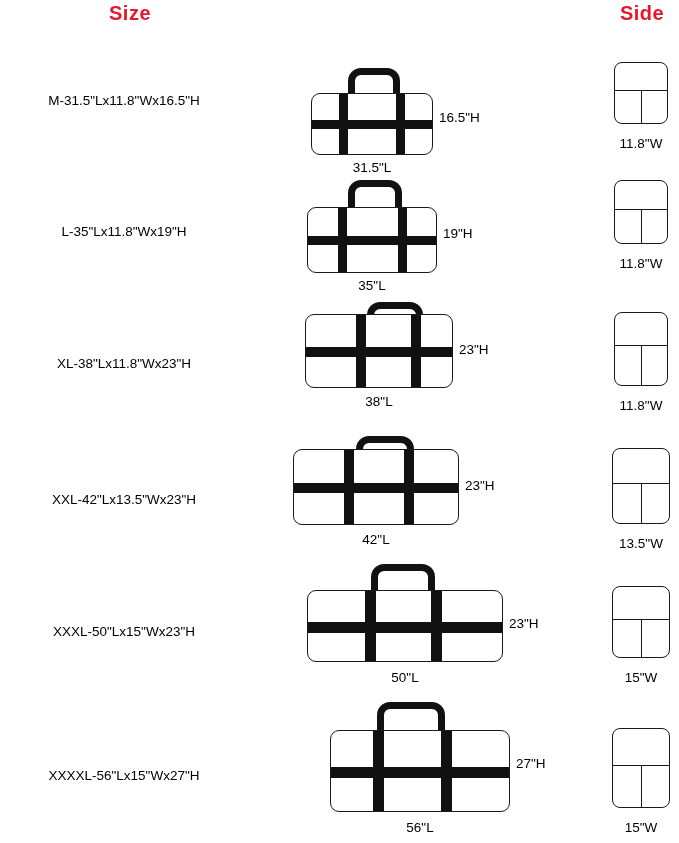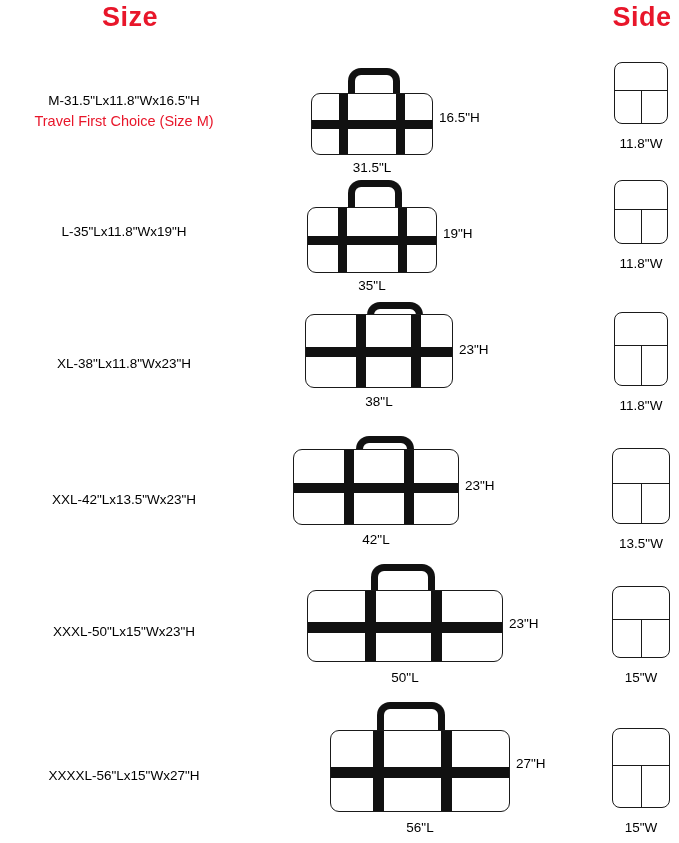--- a/index.html
+++ b/index.html
@@ -26,21 +26,21 @@
     position: absolute;
     top: 0;
     left: 0;
     width: 679px;
     height: 44px;
   }
   .header-cell {
     position: absolute;
     top: 2px;
     color: #e8162a;
-    font-size: 27px;
+    font-size: 20px;
     font-weight: 700;
     text-align: center;
     letter-spacing: 0.5px;
   }
   .header-size { left: 40px;  width: 180px; }
   .header-front { left: 280px; width: 180px; }
   .header-side { left: 582px; width: 120px; }
 
   
   .row {
@@ -152,21 +152,20 @@
 <div class="sheet">
 
   <div class="header">
     <div class="header-cell header-size">Size</div>
     <div class="header-cell header-side">Side</div>
   </div>
 
   <div class="row" style="top:60px;height:110px;">
     <div class="label-col" style="top:31px;">
       <span>M-31.5"Lx11.8"Wx16.5"H</span>
-      <span class="label-note">Travel First Choice (Size M)</span>
     </div>
 
     <div class="front-wrap" style="left:311px;top:8px;width:130px;height:120px;">
       <div class="handle" style="left:37px;top:0px;width:52px;height:26px;"></div>
       <div class="bag" style="top:25px;width:122px;height:62px;">
         <div class="strap-v" style="left:27px;width:9px;"></div>
         <div class="strap-v" style="left:84px;width:9px;"></div>
         <div class="strap-h" style="top:26px;height:9px;"></div>
       </div>
       <div class="dim-h" style="left:128px;top:42px;">16.5"H</div>

